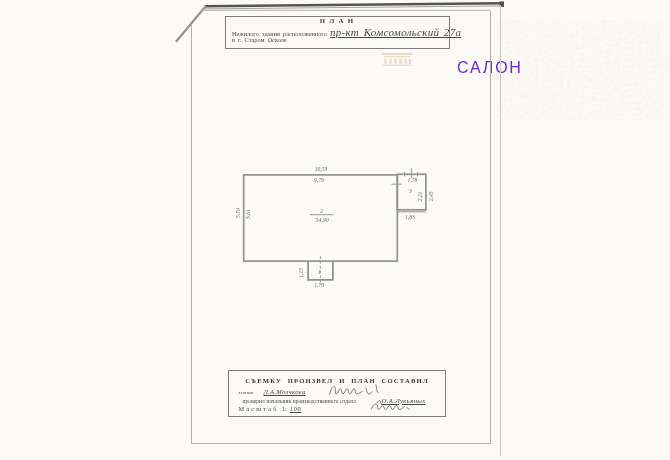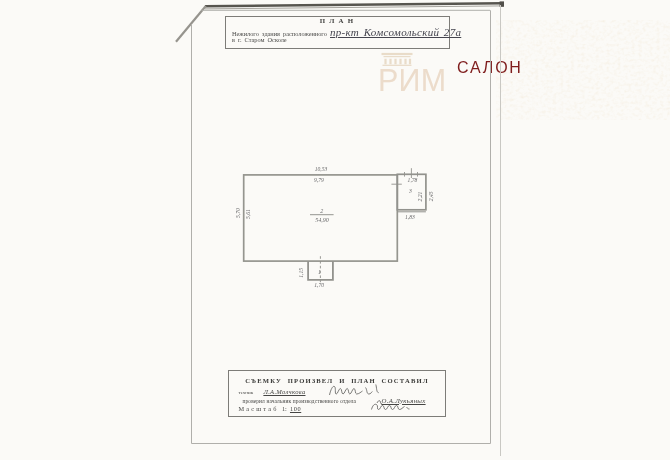--- a/index.html
+++ b/index.html
@@ -21,23 +21,22 @@
 
 <svg class="abs" style="left:0;top:0" width="670" height="460" viewBox="0 0 670 460">
   <g stroke="#e9dcc9" fill="none">
     <path d="M381.5 54 h31" stroke-width="2.2"></path>
     <path d="M383.5 56.6 h27" stroke-width="1.2"></path>
     <path d="M385.5 58.8 v5.4 M390.5 58.8 v5.4 M395.5 58.8 v5.4 M400.5 58.8 v5.4 M405.5 58.8 v5.4 M410 58.8 v5.4" stroke-width="2.2"></path>
     <path d="M382.5 65.3 h29" stroke-width="1.3"></path>
   </g>
 </svg>
 
-<div class="wm" style="left:378px;top:62.6px;font-size:30.5px;letter-spacing:0.2px;color:#ecdccb">РИМ</div>
 
-<div class="wm" style="left:457px;top:58.5px;font-size:16px;letter-spacing:1.8px;color:#7f1d1d">САЛОН</div>
+<div class="wm" style="left:457px;top:58.5px;font-size:16px;letter-spacing:1.8px;color:#6d28d9">САЛОН</div>
 
 
 <svg id="lines" width="670" height="460" viewBox="0 0 670 460">
 
   <g>
     <line x1="205" y1="6.2" x2="503" y2="3.2" stroke="#57554f" stroke-width="2.4"></line>
     <line x1="205" y1="8.9" x2="503" y2="5.9" stroke="#a4a29c" stroke-width="1"></line>
     <rect x="499.6" y="1.4" width="4.4" height="5.4" fill="#514f49"></rect>
   </g>
 

